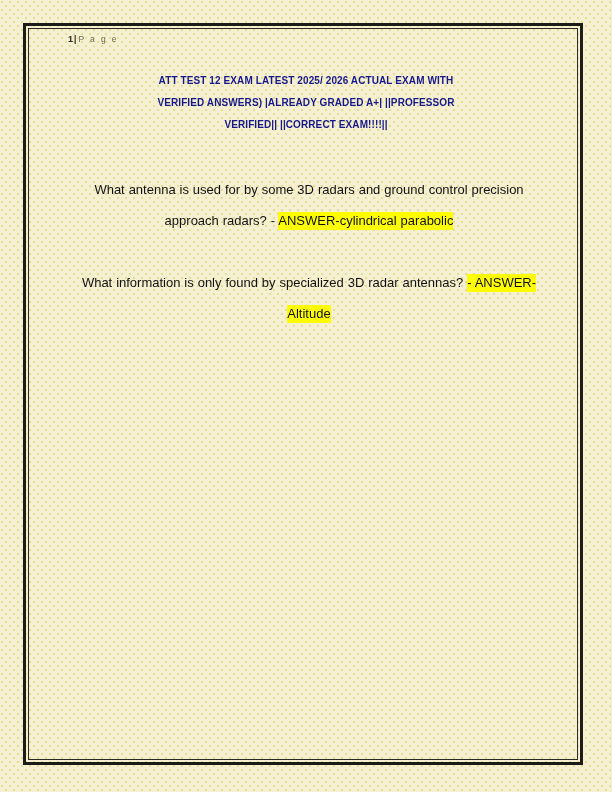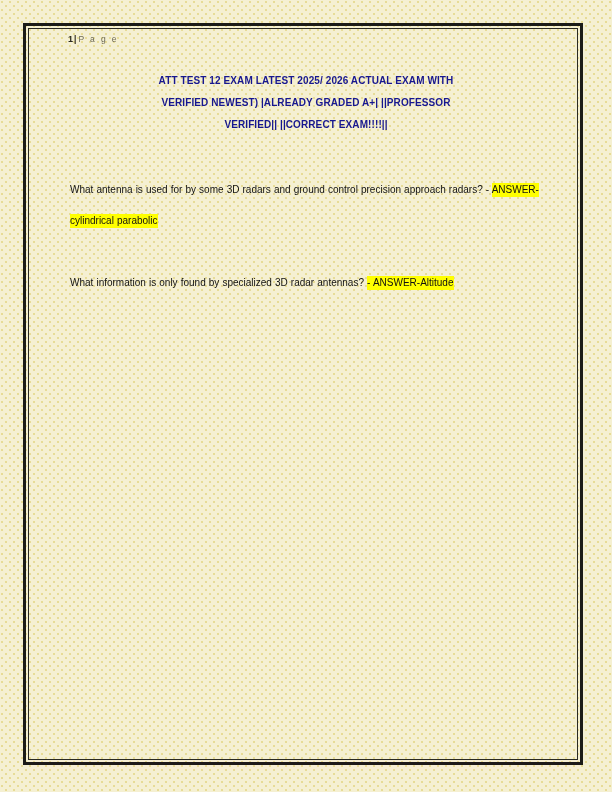--- a/index.html
+++ b/index.html
@@ -91,25 +91,26 @@
   }
 
   
   .qa-body {
     position: absolute;
     left: 70px;
     top: 174px;
     width: 478px;
   }
   .qa-block {
-    font-size: 10px;
+    font-size: 13px;
     line-height: 31px;
     color: #111111;
     margin-bottom: 31px;
     word-spacing: 0.3px;
+    text-align: center;
   }
   .qa-block:last-child { margin-bottom: 12px; }
 
   .hl {
     background-color: #ffff00;
     color: #111111;
     box-decoration-break: clone;
     -webkit-box-decoration-break: clone;
     padding: 1px 0 2px 0;
   }
@@ -118,21 +119,21 @@
 <body>
 
 <div class="content">
 
   <div class="running-header">
     <span class="pg-num">1</span><span class="pg-sep">|</span><span class="pg-word">P a g e</span>
   </div>
 
   <div class="doc-title">
     <div>ATT TEST 12 EXAM LATEST 2025/ 2026 ACTUAL EXAM WITH</div>
-    <div>VERIFIED NEWEST) |ALREADY GRADED A+| ||PROFESSOR</div>
+    <div>VERIFIED ANSWERS) |ALREADY GRADED A+| ||PROFESSOR</div>
     <div>VERIFIED|| ||CORRECT EXAM!!!!||</div>
   </div>
 
   <div class="qa-body">
 
     <div class="qa-block">
       <span>What antenna is used for by some 3D radars and ground control precision approach radars? - </span><span class="hl">ANSWER-cylindrical parabolic</span>
     </div>
 
 

